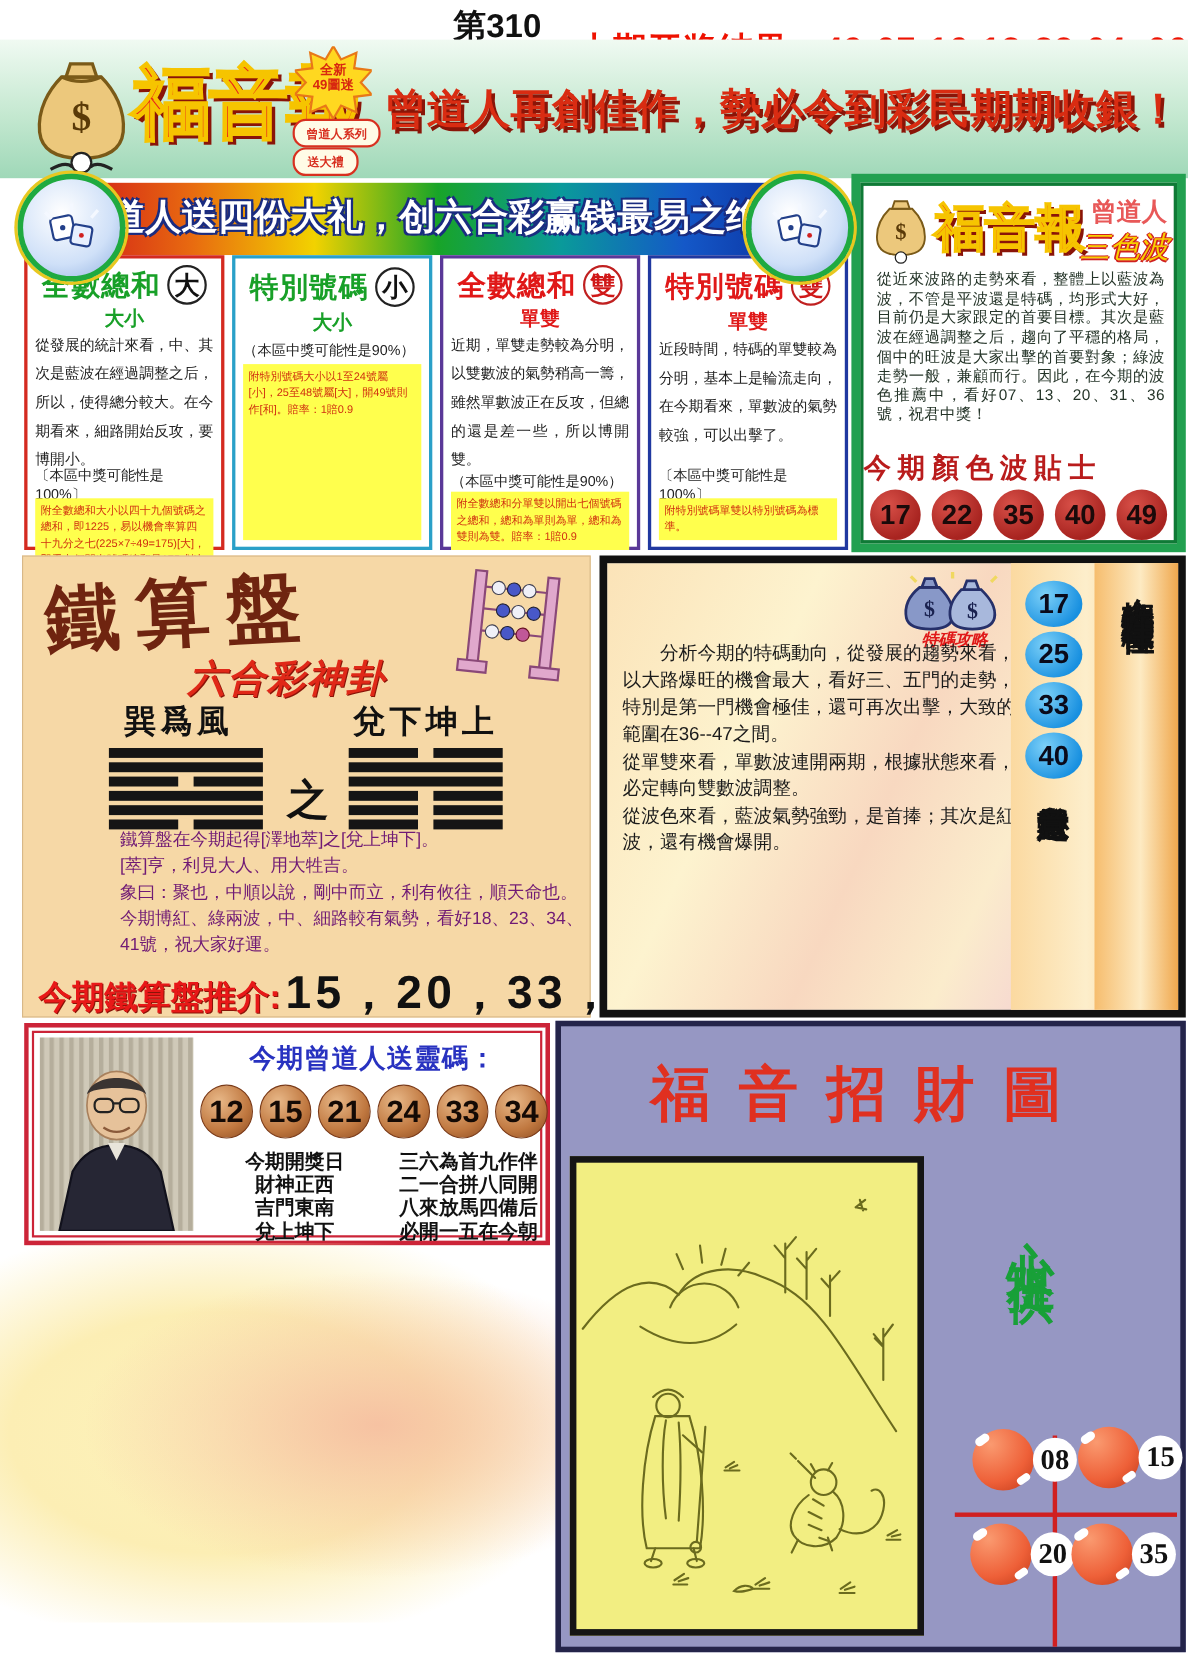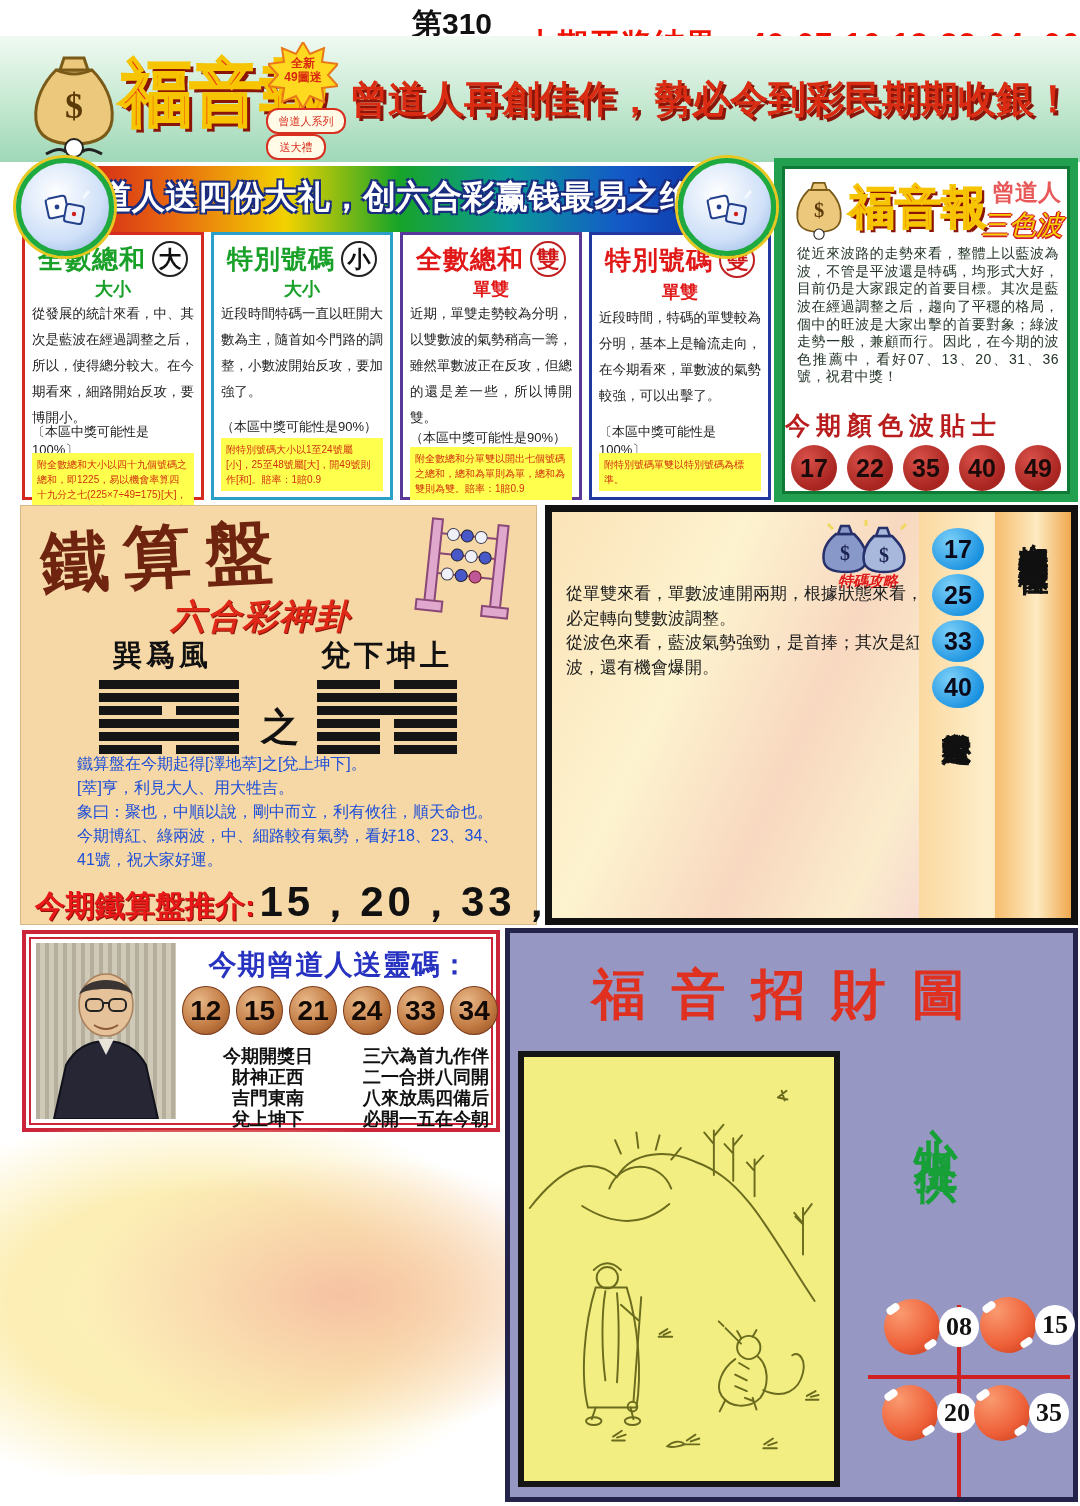--- a/index.html
+++ b/index.html
@@ -17,21 +17,21 @@
   .header-band{left:0;top:36px;width:1080px;height:126px;
                background:linear-gradient(180deg,#f0faf2 0%,#c4e8d0 55%,#9fd8b8 100%);}
   .logo-bag{left:26px;top:44px;width:96px;height:116px;}
   .logo-title{left:120px;top:46px;font-size:72px;font-weight:bold;color:#e82818;
               letter-spacing:-2px;-webkit-text-stroke:2px #f6c400;
               text-shadow:4px 4px 0 #8a1408;white-space:nowrap;}
   .starburst{left:268px;top:42px;width:70px;height:66px;}
   .star-txt{position:absolute;left:0;top:14px;width:70px;text-align:center;
             font-size:12px;line-height:14px;font-weight:bold;color:#d82810;}
   .logo-tag{left:266px;top:108px;width:76px;height:22px;border:2px solid #d83020;border-radius:12px;
-            background:#fffbe6;color:#d83020;font-size:11px;font-weight:normal;
+            background:#fffbe6;color:#d83020;font-size:11px;font-weight:bold;
             display:flex;align-items:center;justify-content:center;}
   .logo-tag.t2{top:134px;width:56px;}
   .headline{left:330px;top:74px;width:744px;font-size:38px;font-weight:bold;color:#d92c12;
             white-space:nowrap;text-shadow:3px 3px 0 #8a1508;margin-left:20px;}
 
   
   .rainbow-wrap{left:16px;top:158px;width:760px;height:96px;}
   .rainbow-bar{position:absolute;left:44px;top:6px;width:672px;height:66px;border-radius:10px;
                border:2px solid #fff;
                background:linear-gradient(90deg,#d01818,#e86a10,#f2d200,#18a428,#0a9a9a,#1458c8,#0a2c9a);}
@@ -95,21 +95,21 @@
   .abacus-svg{position:absolute;right:14px;top:8px;width:112px;height:108px;}
   .hex-label{position:absolute;top:130px;font-size:29px;font-weight:bold;color:#111;
              font-family:"DejaVu Serif",serif;letter-spacing:4px;}
   .hex-label.l{left:92px;} .hex-label.r{left:300px;}
   .hexgrid{position:absolute;top:170px;width:140px;}
   .hexgrid.l{left:78px;} .hexgrid.r{left:296px;}
   .hexrow{height:9px;margin:4px 0;background:#151515;}
   .hexrow.broken{background:none;display:flex;justify-content:space-between;}
   .hexrow.broken span{display:block;width:45%;height:9px;background:#151515;}
   .zhi{position:absolute;left:240px;top:196px;font-size:38px;font-weight:bold;color:#111;}
-  .scripture{position:absolute;left:56px;top:246px;width:432px;font-size:16px;line-height:24px;color:#1d4ed8;}
+  .scripture{position:absolute;left:88px;top:246px;width:432px;font-size:16px;line-height:24px;color:#701a75;}
   .reco{position:absolute;left:14px;top:368px;white-space:nowrap;}
   .reco-label{font-size:30px;font-weight:bold;color:#e81818;text-shadow:1px 1px 0 #8a1408;}
   .reco-nums{font-size:42px;font-weight:bold;color:#111;letter-spacing:4px;}
 
   
   .strategy-panel{left:545px;top:505px;width:533px;height:420px;border:7px solid #111;box-sizing:border-box;
                   background:linear-gradient(115deg,#fbe3b8 0%,#fdf3cf 28%,#f8d8c0 50%,#fbeccc 68%,#eeb6d8 100%);}
   .money-bags{position:absolute;left:262px;top:6px;width:100px;height:56px;}
   .strat-badge{position:absolute;left:268px;top:60px;width:96px;text-align:center;
                font-size:15px;font-weight:bold;font-style:italic;color:#e01818;}
@@ -125,21 +125,21 @@
                 font-size:25px;font-weight:bold;color:#0a0a1a;}
   .vtext{writing-mode:vertical-rl;text-orientation:upright;font-weight:bold;color:#111;}
   .strat-v1{position:absolute;left:50%;transform:translateX(-50%);top:198px;font-size:29px;letter-spacing:0px;}
   .strat-v2{position:absolute;left:50%;transform:translateX(-50%);top:8px;font-size:30px;letter-spacing:2px;}
 
   
   .master-panel{left:22px;top:930px;width:478px;height:202px;background:#fff;border:4px solid #cc2438;
                 box-shadow:inset 0 0 0 3px #fff,inset 0 0 0 5px #cc2438;box-sizing:border-box;}
   .portrait{position:absolute;left:10px;top:9px;width:140px;height:176px;}
   .master-title{position:absolute;left:158px;top:12px;width:310px;text-align:center;
-                font-size:28px;font-weight:bold;color:#2832c0;letter-spacing:1px;white-space:nowrap;}
+                font-size:24px;font-weight:bold;color:#2832c0;letter-spacing:1px;white-space:nowrap;}
   .master-nums{position:absolute;left:156px;top:52px;width:316px;display:flex;gap:6px;justify-content:center;}
   .copper{width:47px;height:47px;border-radius:50%;border:1px solid #7a3a18;
           background:radial-gradient(circle at 35% 30%,#e8b888,#c07840 60%,#8a4a20);
           display:flex;align-items:center;justify-content:center;font-size:28px;font-weight:bold;color:#140a05;}
   .master-lines{position:absolute;top:112px;font-size:18px;font-weight:bold;color:#111;line-height:20px;}
   .master-lines div{margin-bottom:1px;text-align:center;}
   .ml-left{left:172px;width:140px;}
   .ml-right{left:322px;width:156px;}
 
   
@@ -234,21 +234,20 @@
   <div class="col-body">從發展的統計來看，中、其次是藍波在經過調整之后，所以，使得總分較大。在今期看來，細路開始反攻，要博開小。</div>
   <div class="col-chance">〔本區中獎可能性是100%〕</div>
   <div class="col-note">附全數總和大小以四十九個號碼之總和，即1225，易以機會率算四十九分之七(225×7÷49=175)[大]，即看七個開出號碼總和是175或以上就算之大。賠率：1賠0.6</div>
 </div>
 <div class="abs tipcol c2">
   <div class="col-head">
     <span class="col-title">特別號碼</span>
     <span class="col-circle">小</span>
   </div>
   <div class="col-sub">大小</div>
-  <div class="col-body">近段時間特碼一直以旺開大數為主，隨首如今門路的調整，小數波開始反攻，要加強了。</div>
   <div class="col-chance">（本區中獎可能性是90%）</div>
   <div class="col-note">附特別號碼大小以1至24號屬[小]，25至48號屬[大]，開49號則作[和]。賠率：1賠0.9</div>
 </div>
 <div class="abs tipcol c3">
   <div class="col-head">
     <span class="col-title">全數總和</span>
     <span class="col-circle">雙</span>
   </div>
   <div class="col-sub">單雙</div>
   <div class="col-body">近期，單雙走勢較為分明，以雙數波的氣勢稍高一籌，雖然單數波正在反攻，但總的還是差一些，所以博開雙。</div>
@@ -366,20 +365,21 @@
     <path d="M22,16 C12,24 8,34 10,44 C12,52 22,54 32,54 C42,54 50,52 52,44 C54,34 48,24 40,16 Z" fill="#8898c8" stroke="#26306a" stroke-width="2.5"></path>
     <path d="M24,16 L38,16 L35,8 L27,8 Z" fill="#8898c8" stroke="#26306a" stroke-width="2.5"></path>
     <text x="31" y="42" font-size="20" font-weight="bold" fill="#1a2250" text-anchor="middle" font-family="Liberation Serif,serif">$</text>
     <path d="M60,18 C52,26 48,34 50,44 C52,52 60,54 70,54 C80,54 88,52 90,44 C92,34 86,26 78,18 Z" fill="#a8b8dc" stroke="#26306a" stroke-width="2.5"></path>
     <path d="M62,18 L76,18 L73,10 L65,10 Z" fill="#a8b8dc" stroke="#26306a" stroke-width="2.5"></path>
     <text x="70" y="44" font-size="20" font-weight="bold" fill="#1a2250" text-anchor="middle" font-family="Liberation Serif,serif">$</text>
     <path d="M14,6 l5,5 M92,6 l-5,5 M52,2 l0,6" stroke="#f0d860" stroke-width="3"></path>
   </svg>
   <div class="strat-badge">特碼攻略</div>
   <div class="strat-text">
+    <div class="p1">分析今期的特碼動向，從發展的趨勢來看，以大路爆旺的機會最大，看好三、五門的走勢，特別是第一門機會極佳，還可再次出擊，大致的範圍在36--47之間。</div>
     <div>從單雙來看，單數波連開兩期，根據狀態來看，必定轉向雙數波調整。</div>
     <div>從波色來看，藍波氣勢強勁，是首捧；其次是紅波，還有機會爆開。</div>
   </div>
   <div class="strat-right">
     <div class="strat-colA">
       <div class="strat-circle" style="top:16px">17</div>
       <div class="strat-circle" style="top:62px">25</div>
       <div class="strat-circle" style="top:108px">33</div>
       <div class="strat-circle" style="top:154px">40</div>
       <div class="vtext strat-v1">希望較大必定留意</div>

